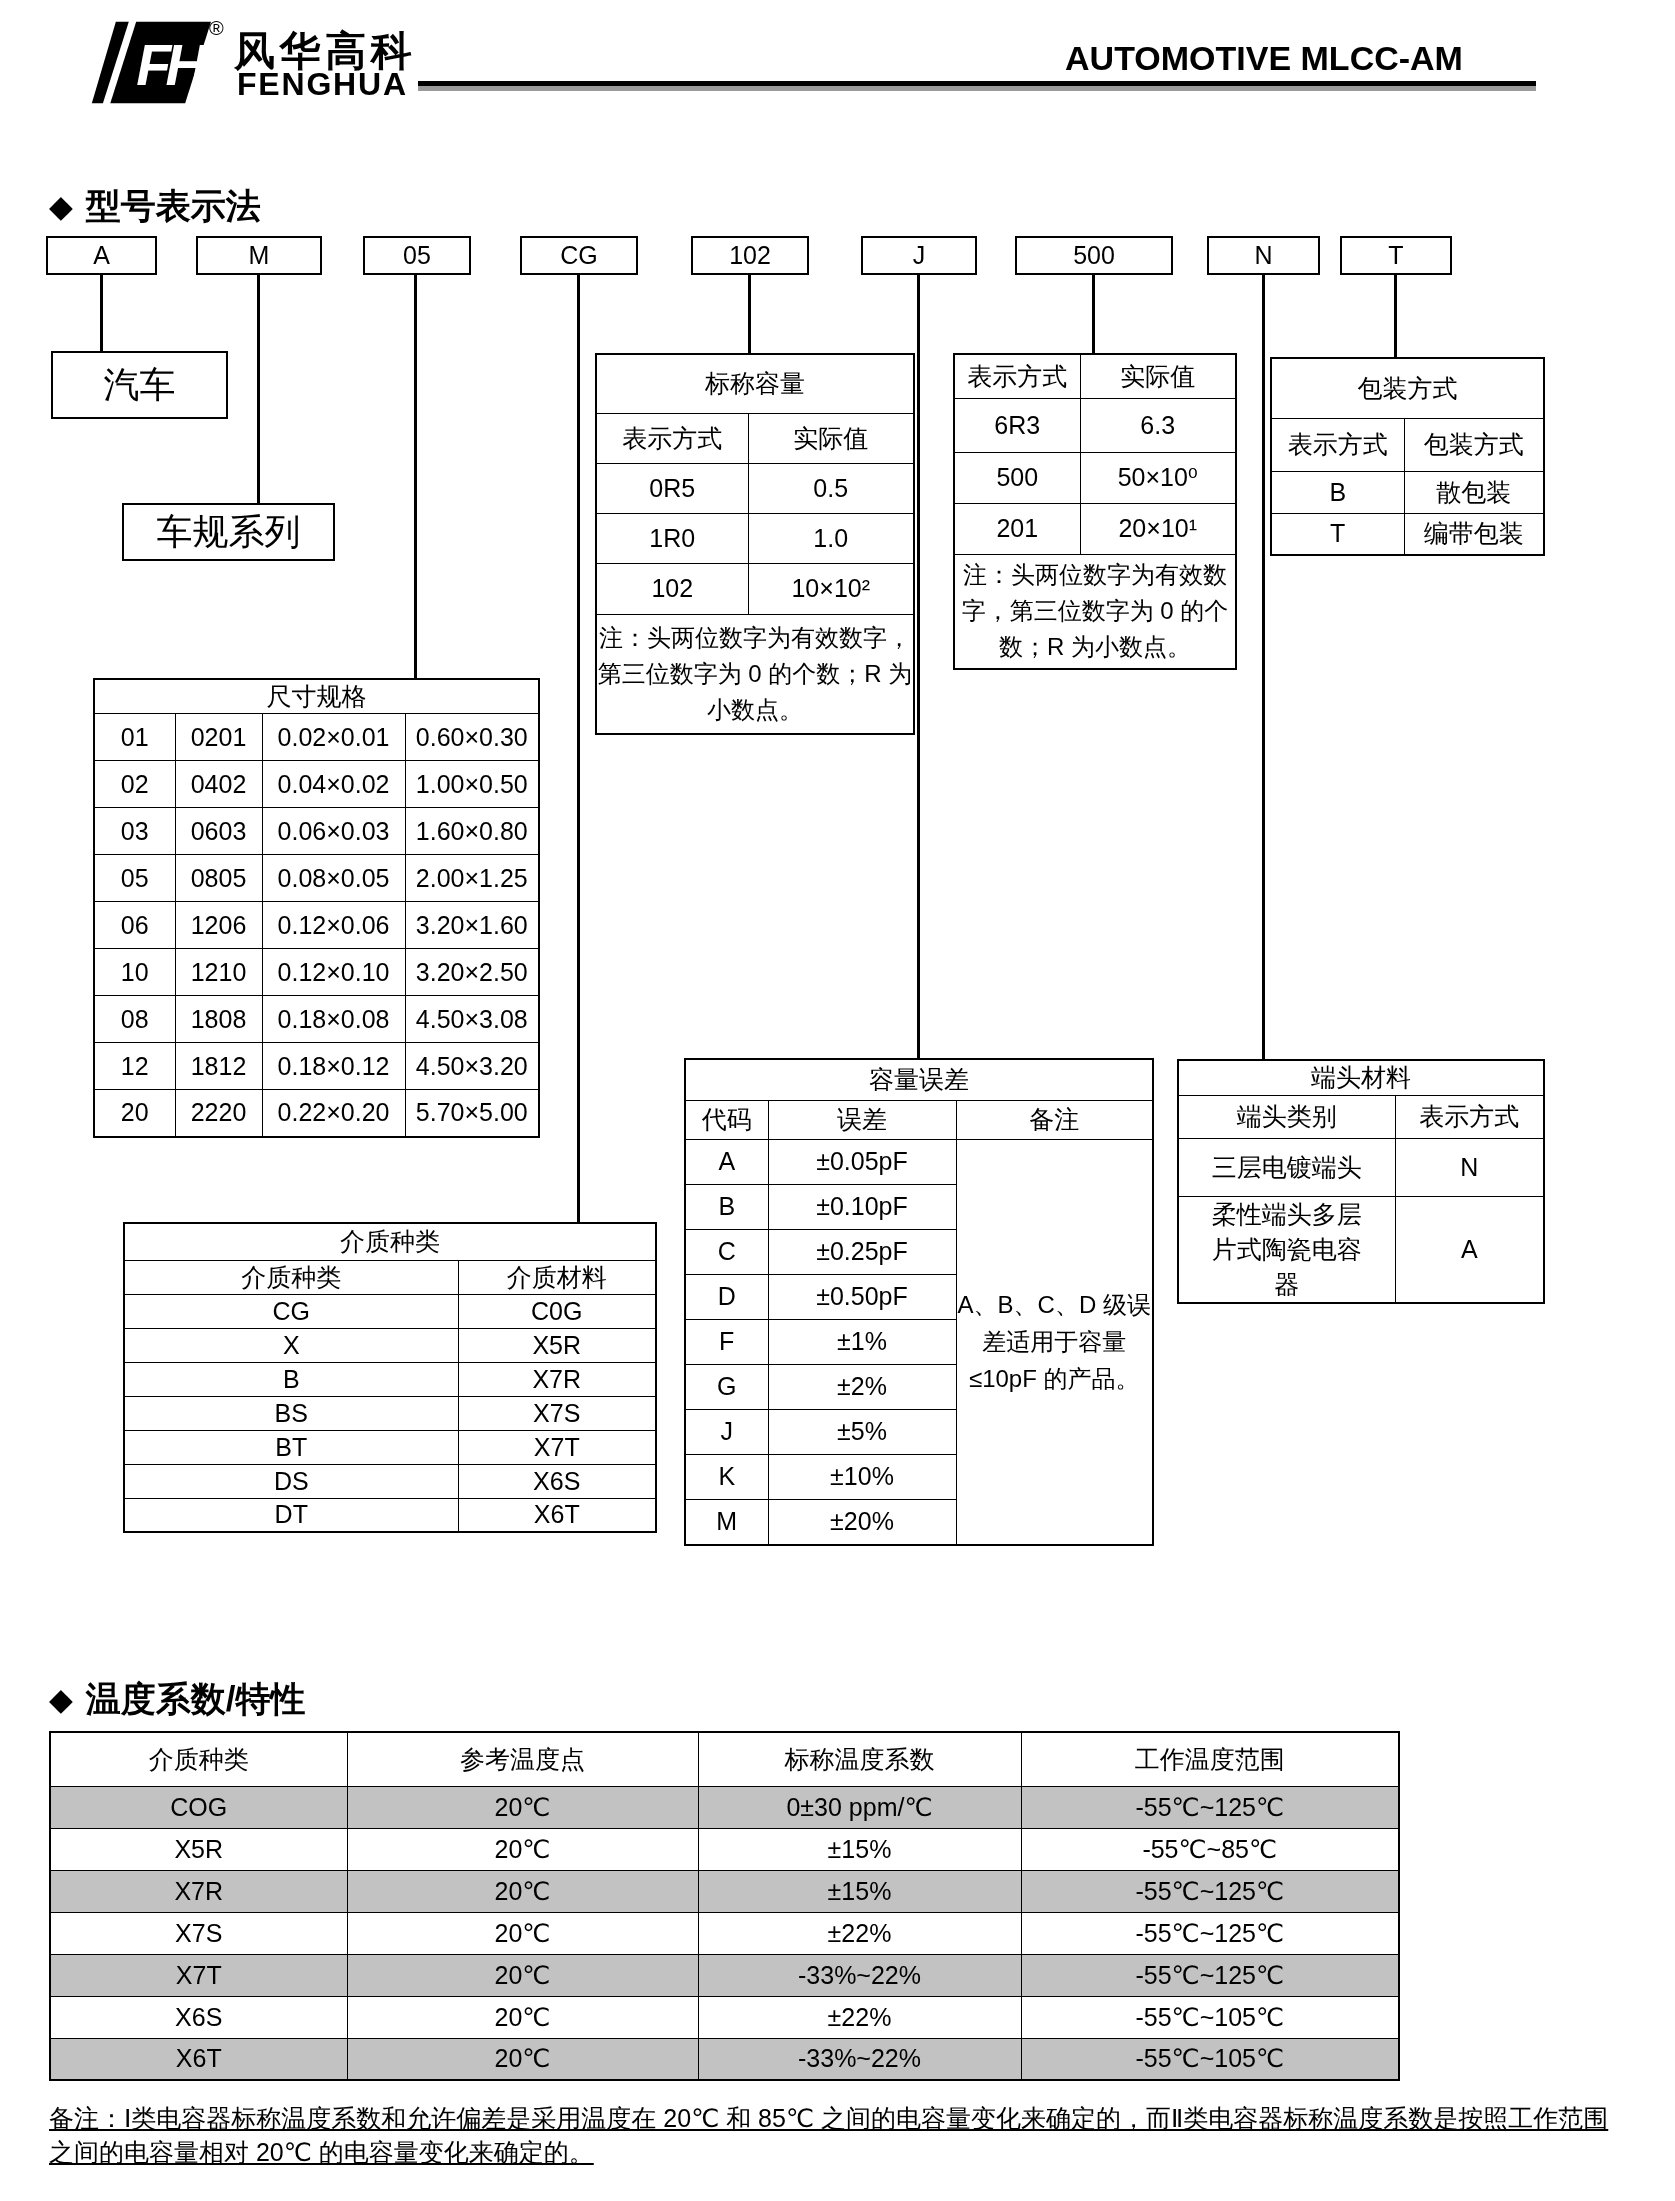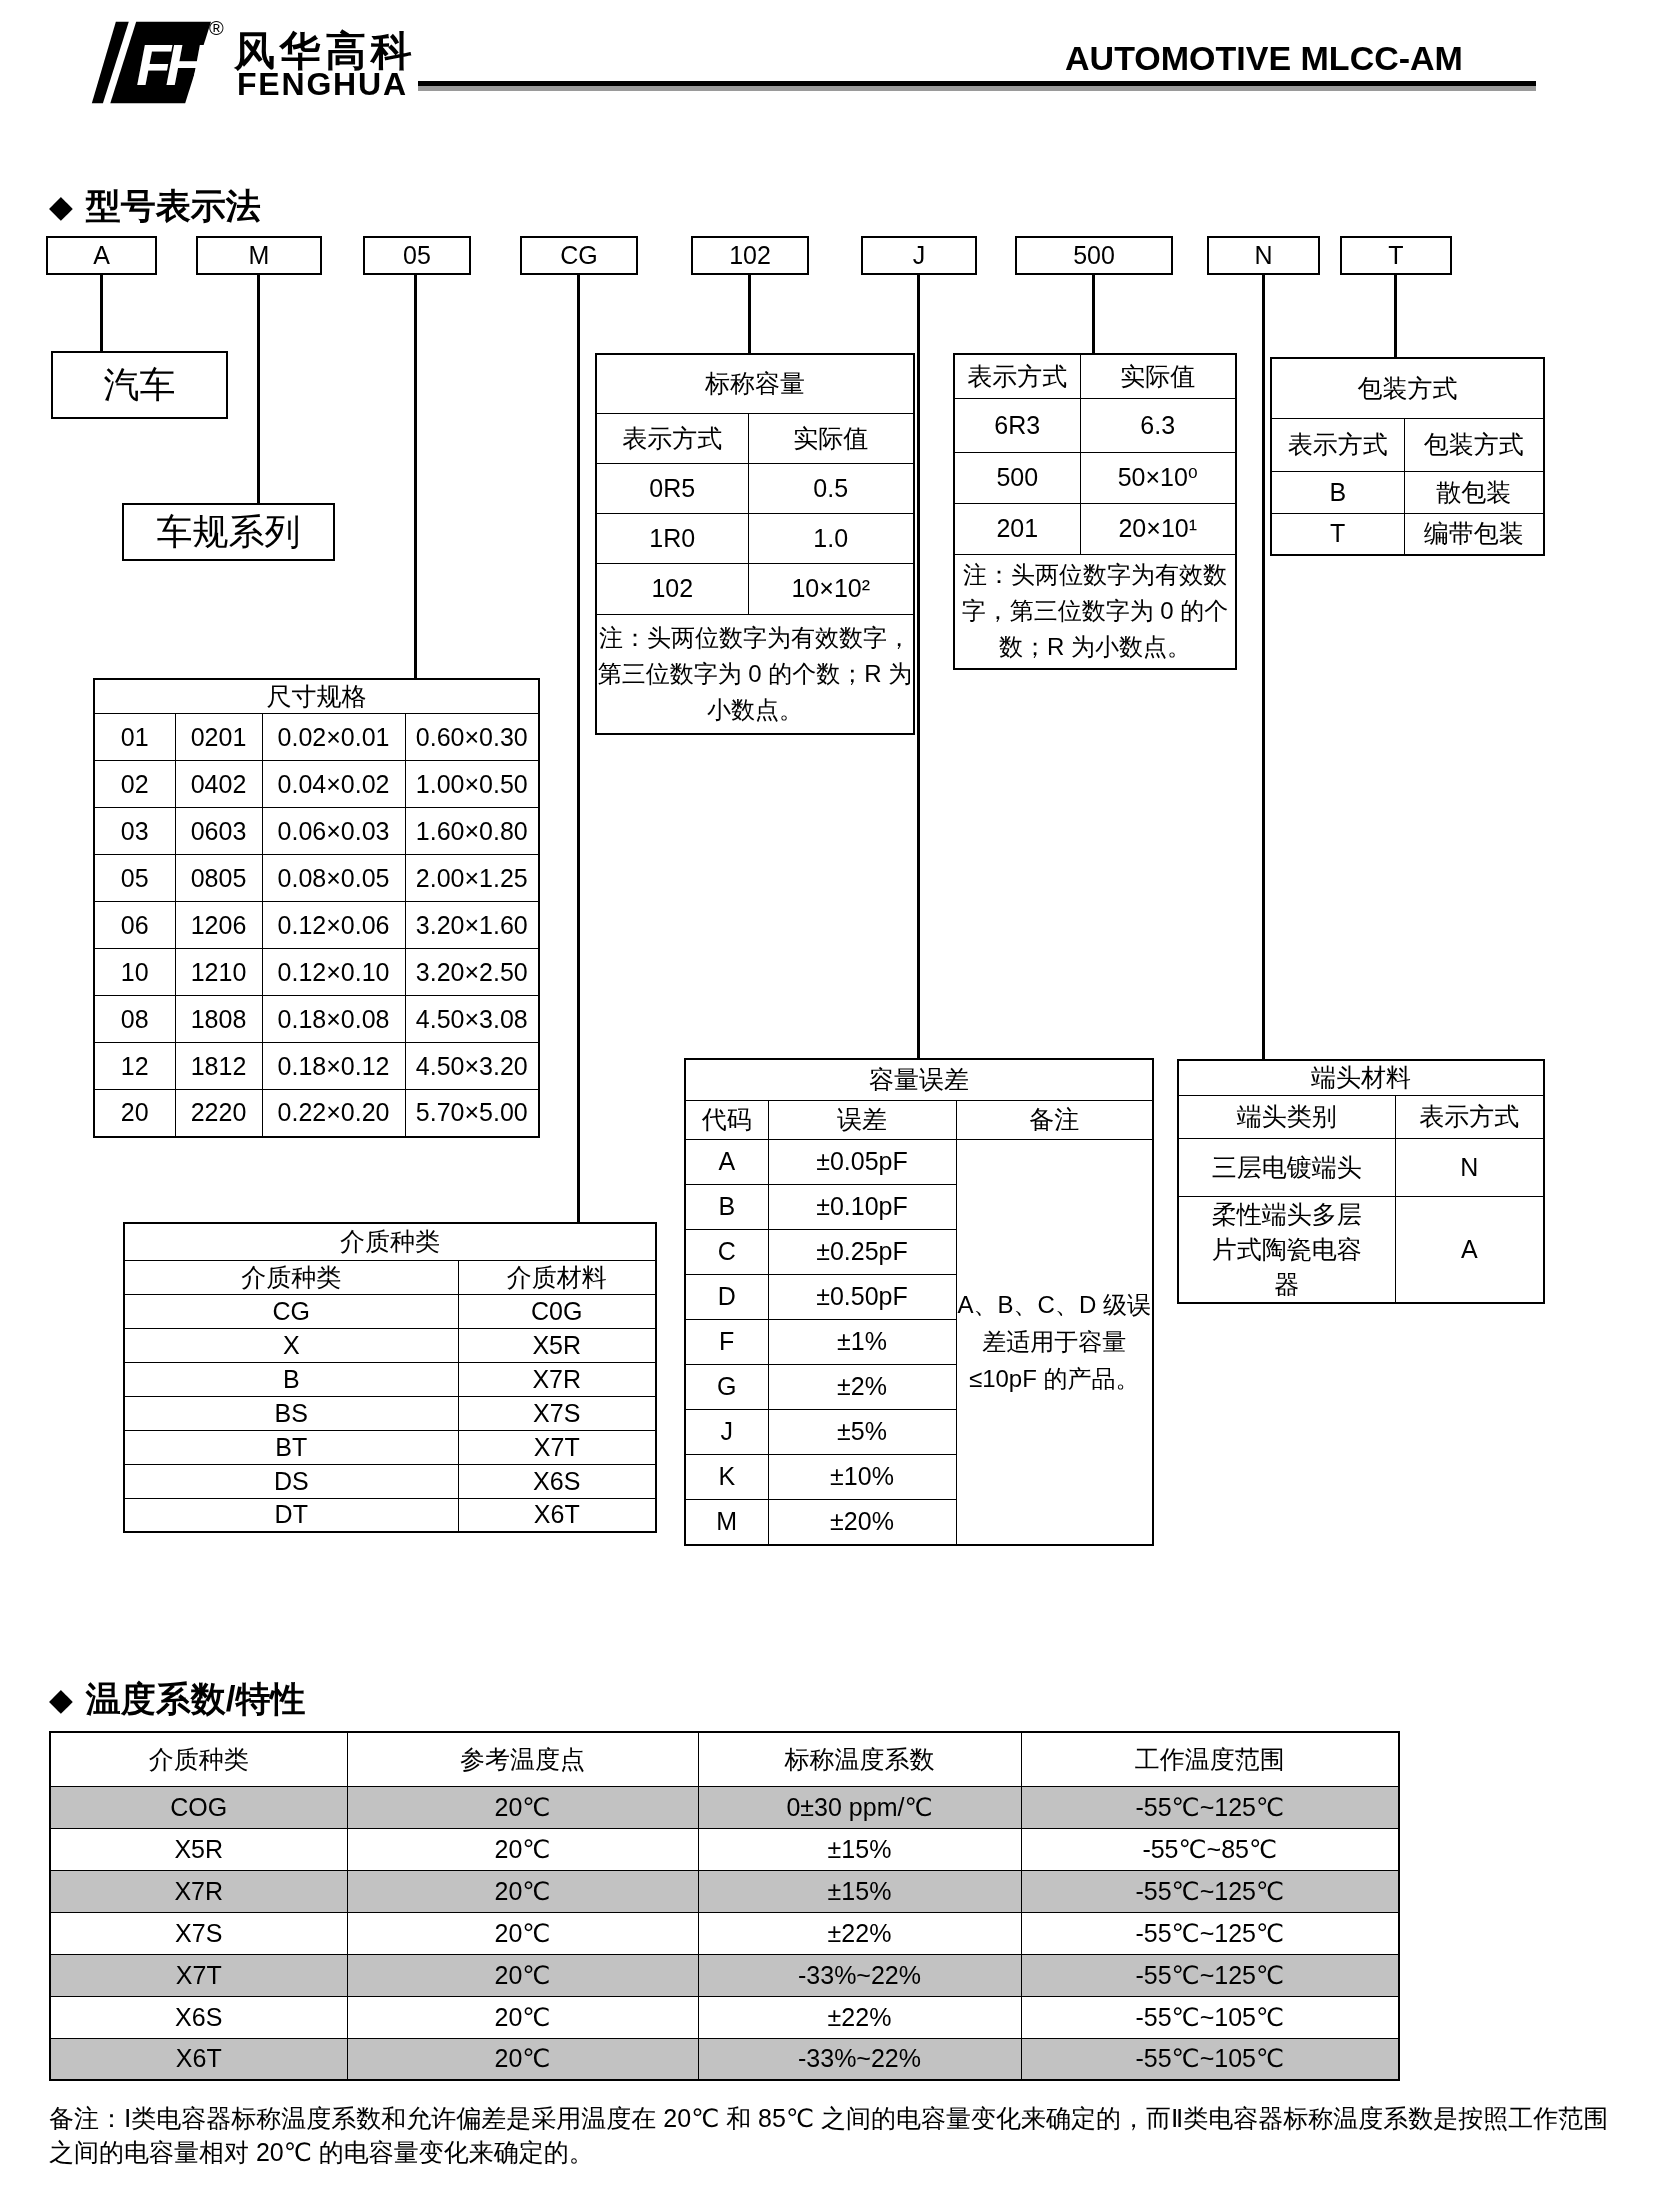--- a/index.html
+++ b/index.html
@@ -27,21 +27,21 @@
   .vline{position:absolute;width:2.8px;background:#000;}
 
   
   table.t{position:absolute;border-collapse:collapse;table-layout:fixed;background:#fff;
           border:2.8px solid #000;font-size:25px;}
   table.t td{border:1.8px solid #000;text-align:center;vertical-align:middle;padding:0;overflow:hidden;}
   td.note-cell{text-align:left;padding:5.5px 9.2px;font-size:24px;line-height:1.5;}
   td.remark-cell{font-size:24px;line-height:1.55;padding:3.7px 5.5px;}
   .two-line div{line-height:1.25;}
   .gray td{background:#c2c2c2;}
-  .footnote{position:absolute;left:49px;top:2102px;width:1606px;font-size:25px;line-height:1.35;}
+  .footnote{position:absolute;left:49px;top:2102px;width:1606px;font-size:25px;line-height:1.35;text-decoration:underline;}
   .footnote div{display:block;}
 </style>
 </head>
 <body>
 
 <div class="page">
 
   <div class="abs" style="left:88px;top:20px;width:125px;height:85px;">
     <svg width="125" height="85" viewBox="0 0 135 92">
       <polygon points="30,2 44,2 16,90 4,90" fill="#000"></polygon>

